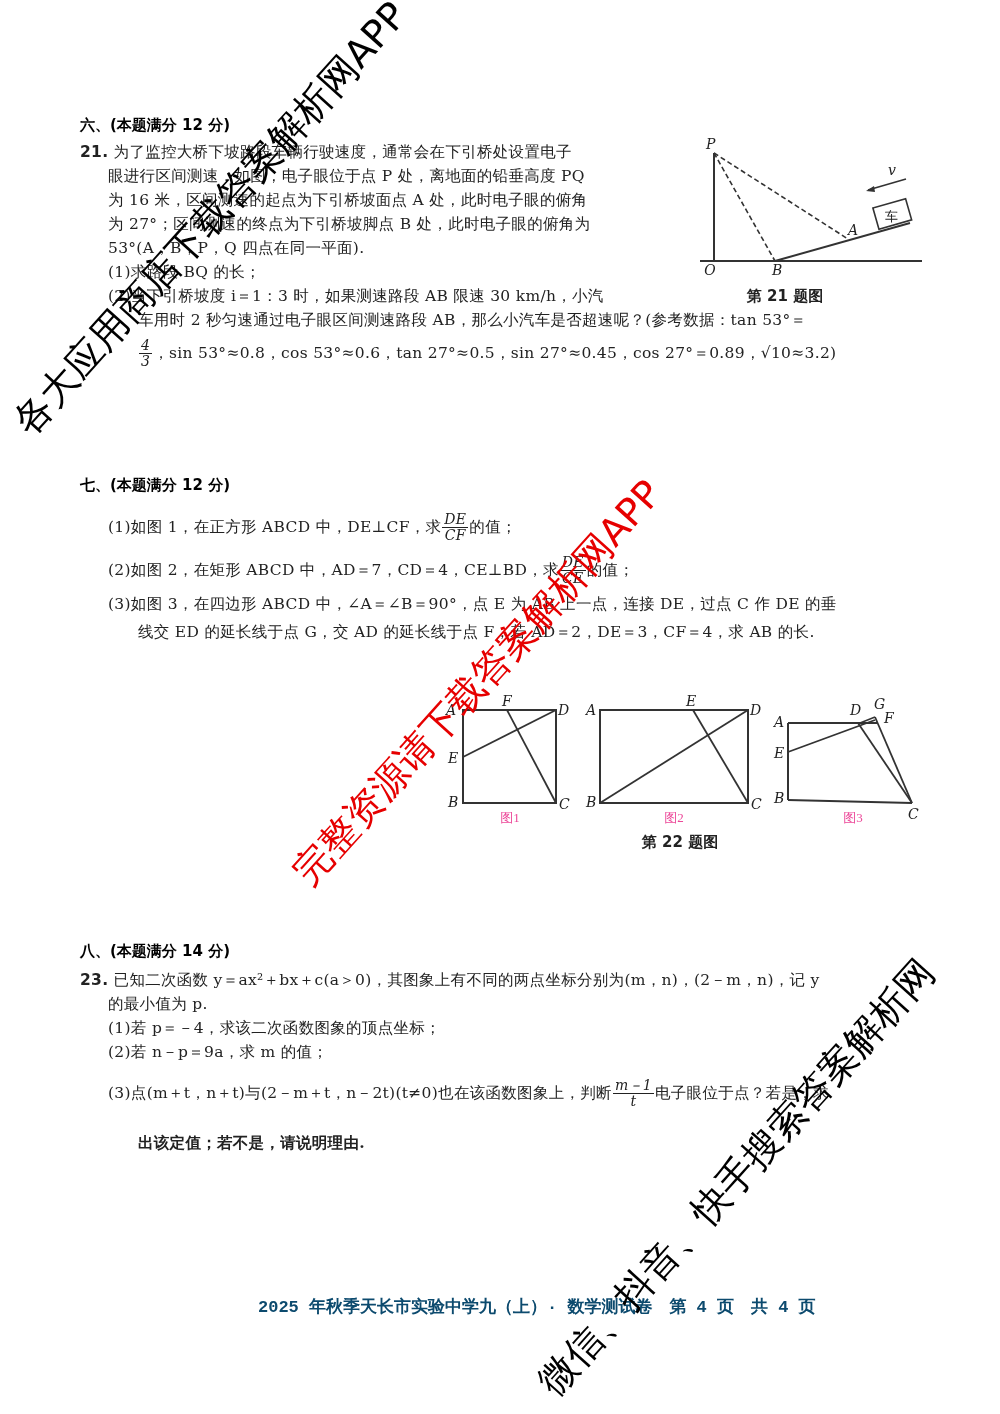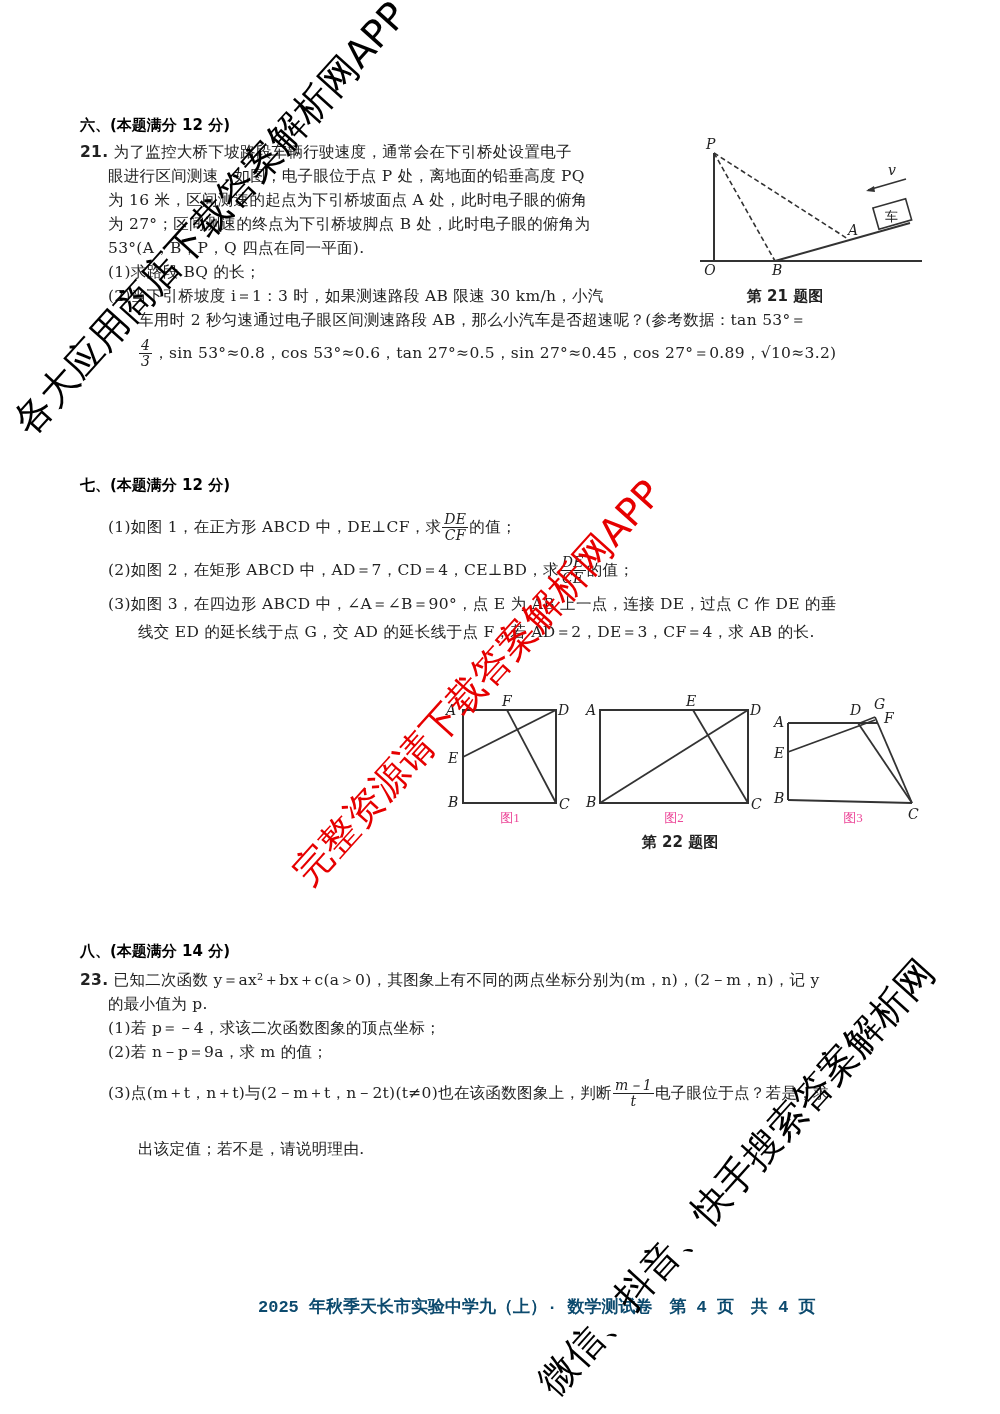--- a/index.html
+++ b/index.html
@@ -129,20 +129,20 @@
 <div class="abs sec-title" style="left:80px; top:942px;">八、(本题满分 14 分)</div>
 
 <div class="abs" style="left:80px; top:968px;">
   <div class="line"><span class="qnum">23.</span> <span>已知二次函数 y＝ax²＋bx＋c(a＞0)，其图象上有不同的两点坐标分别为(m，n)，(2－m，n)，记 y</span></div>
   <div class="line" style="padding-left:28px;">的最小值为 p.</div>
   <div class="line" style="padding-left:28px;">(1)若 p＝－4，求该二次函数图象的顶点坐标；</div>
   <div class="line" style="padding-left:28px;">(2)若 n－p＝9a，求 m 的值；</div>
   <div class="line" style="padding-left:28px; margin-top:14px;">
     <span>(3)点(m＋t，n＋t)与(2－m＋t，n－2t)(t≠0)也在该函数图象上，判断</span><span class="frac"><span class="num">m－1</span><span class="den">t</span></span><span>电子眼位于点？若是，求</span>
   </div>
-  <div class="line" style="padding-left:58px; margin-top:28px;">出该定值；若不是，请说明理由.</div>
+  <div class="line" style="padding-left:58px; margin-top:22px;font-weight:bold;">出该定值；若不是，请说明理由.</div>
 </div>
 
 <div class="abs footer" style="left:258px; top:1295px;">2025 年秋季天长市实验中学九（上）· 数学测试卷　第 4 页　共 4 页</div>
 
 <div class="wm wm-black" style="left:40px; top:395px; transform: rotate(-48deg);">各大应用商店下载答案解析网APP</div>
 <div class="wm wm-red" style="left:320px; top:845px; transform: rotate(-48deg);">完整资源请下载答案解析网APP</div>
 <div class="wm wm-black" style="left:565px; top:1355px; transform: rotate(-48deg);">微信、抖音、快手搜索答案解析网</div>
 
 </body></html>

